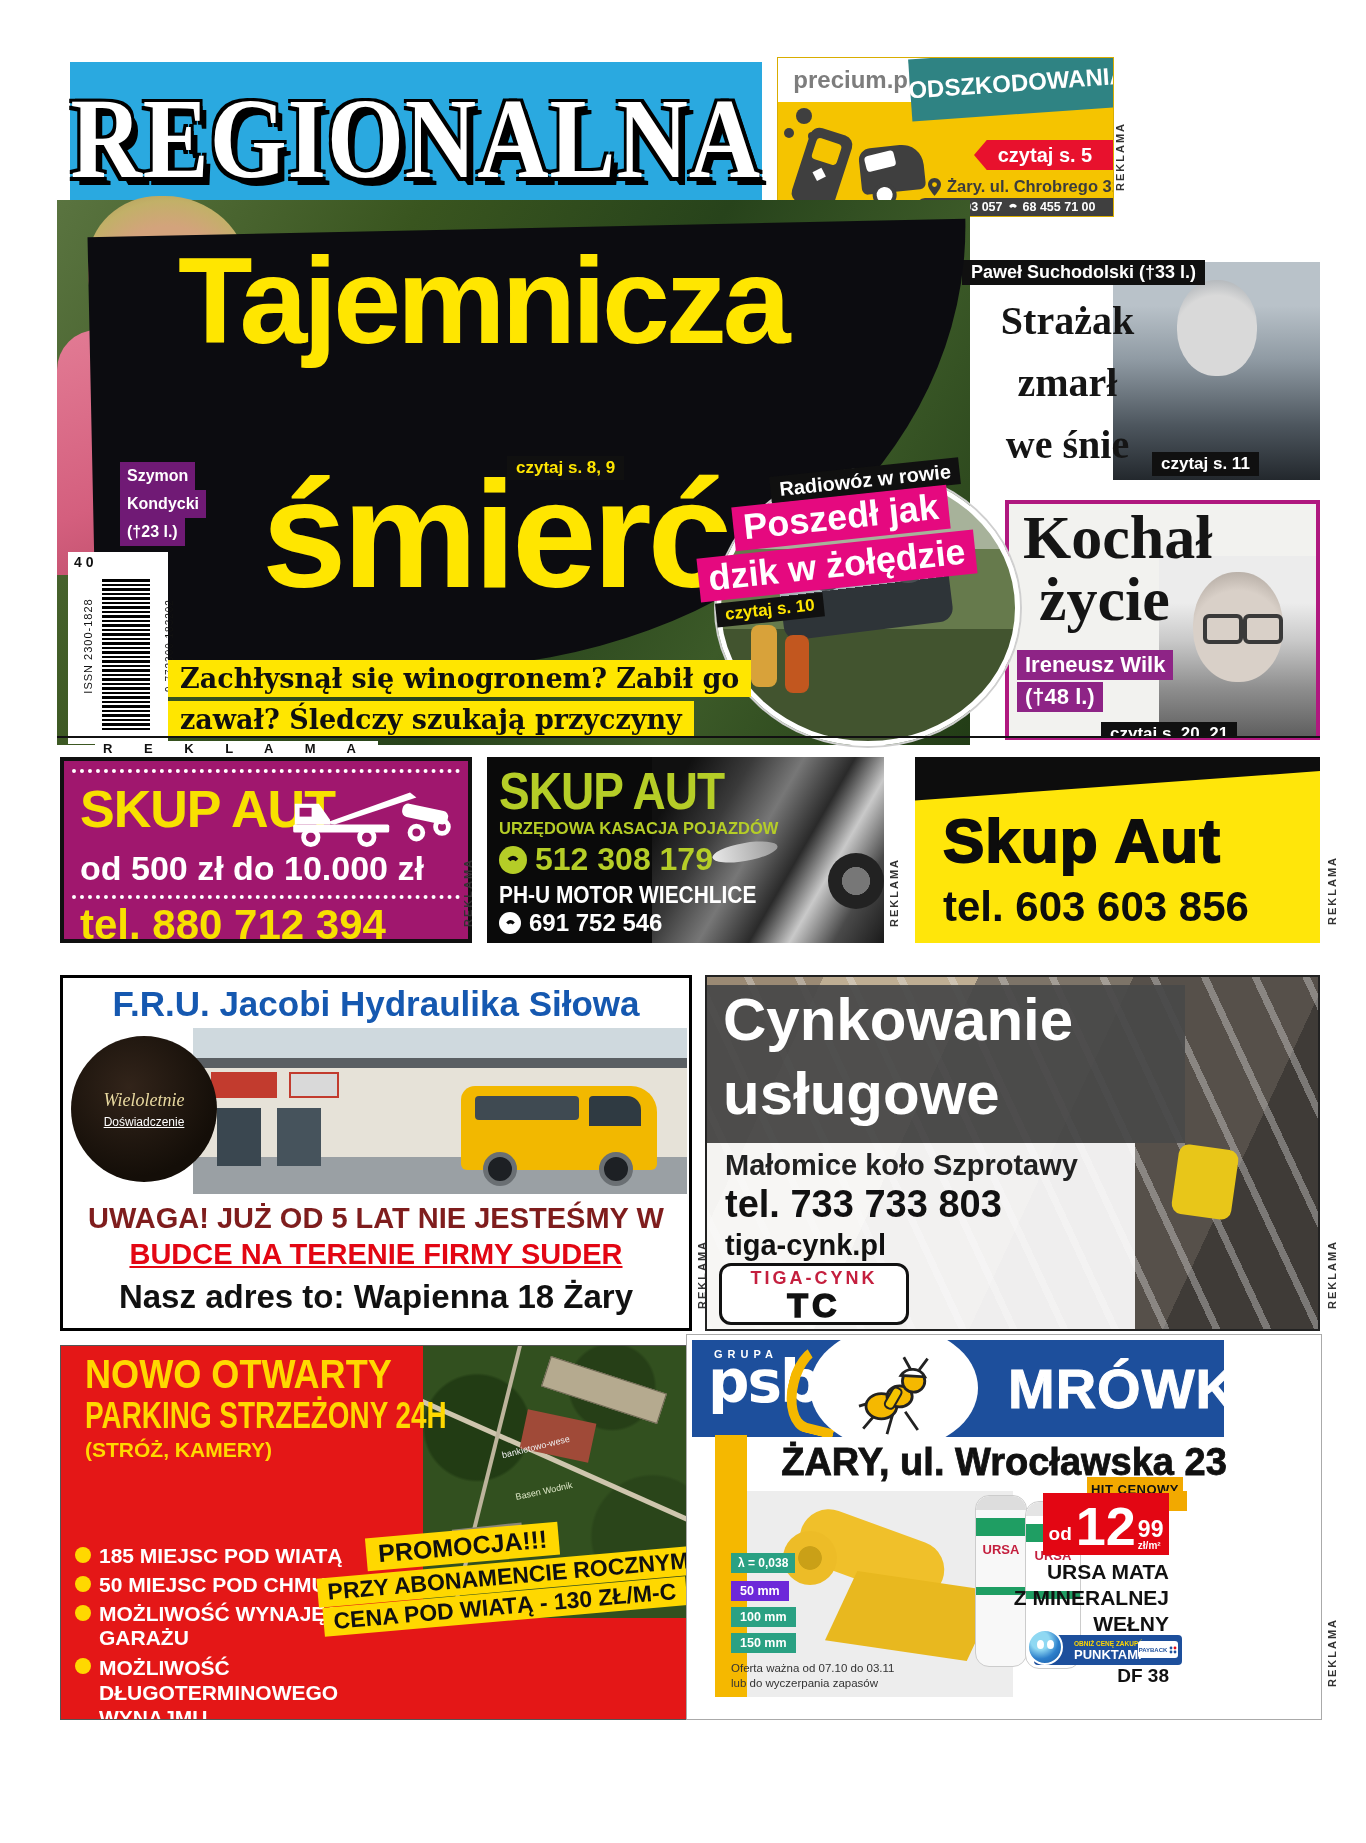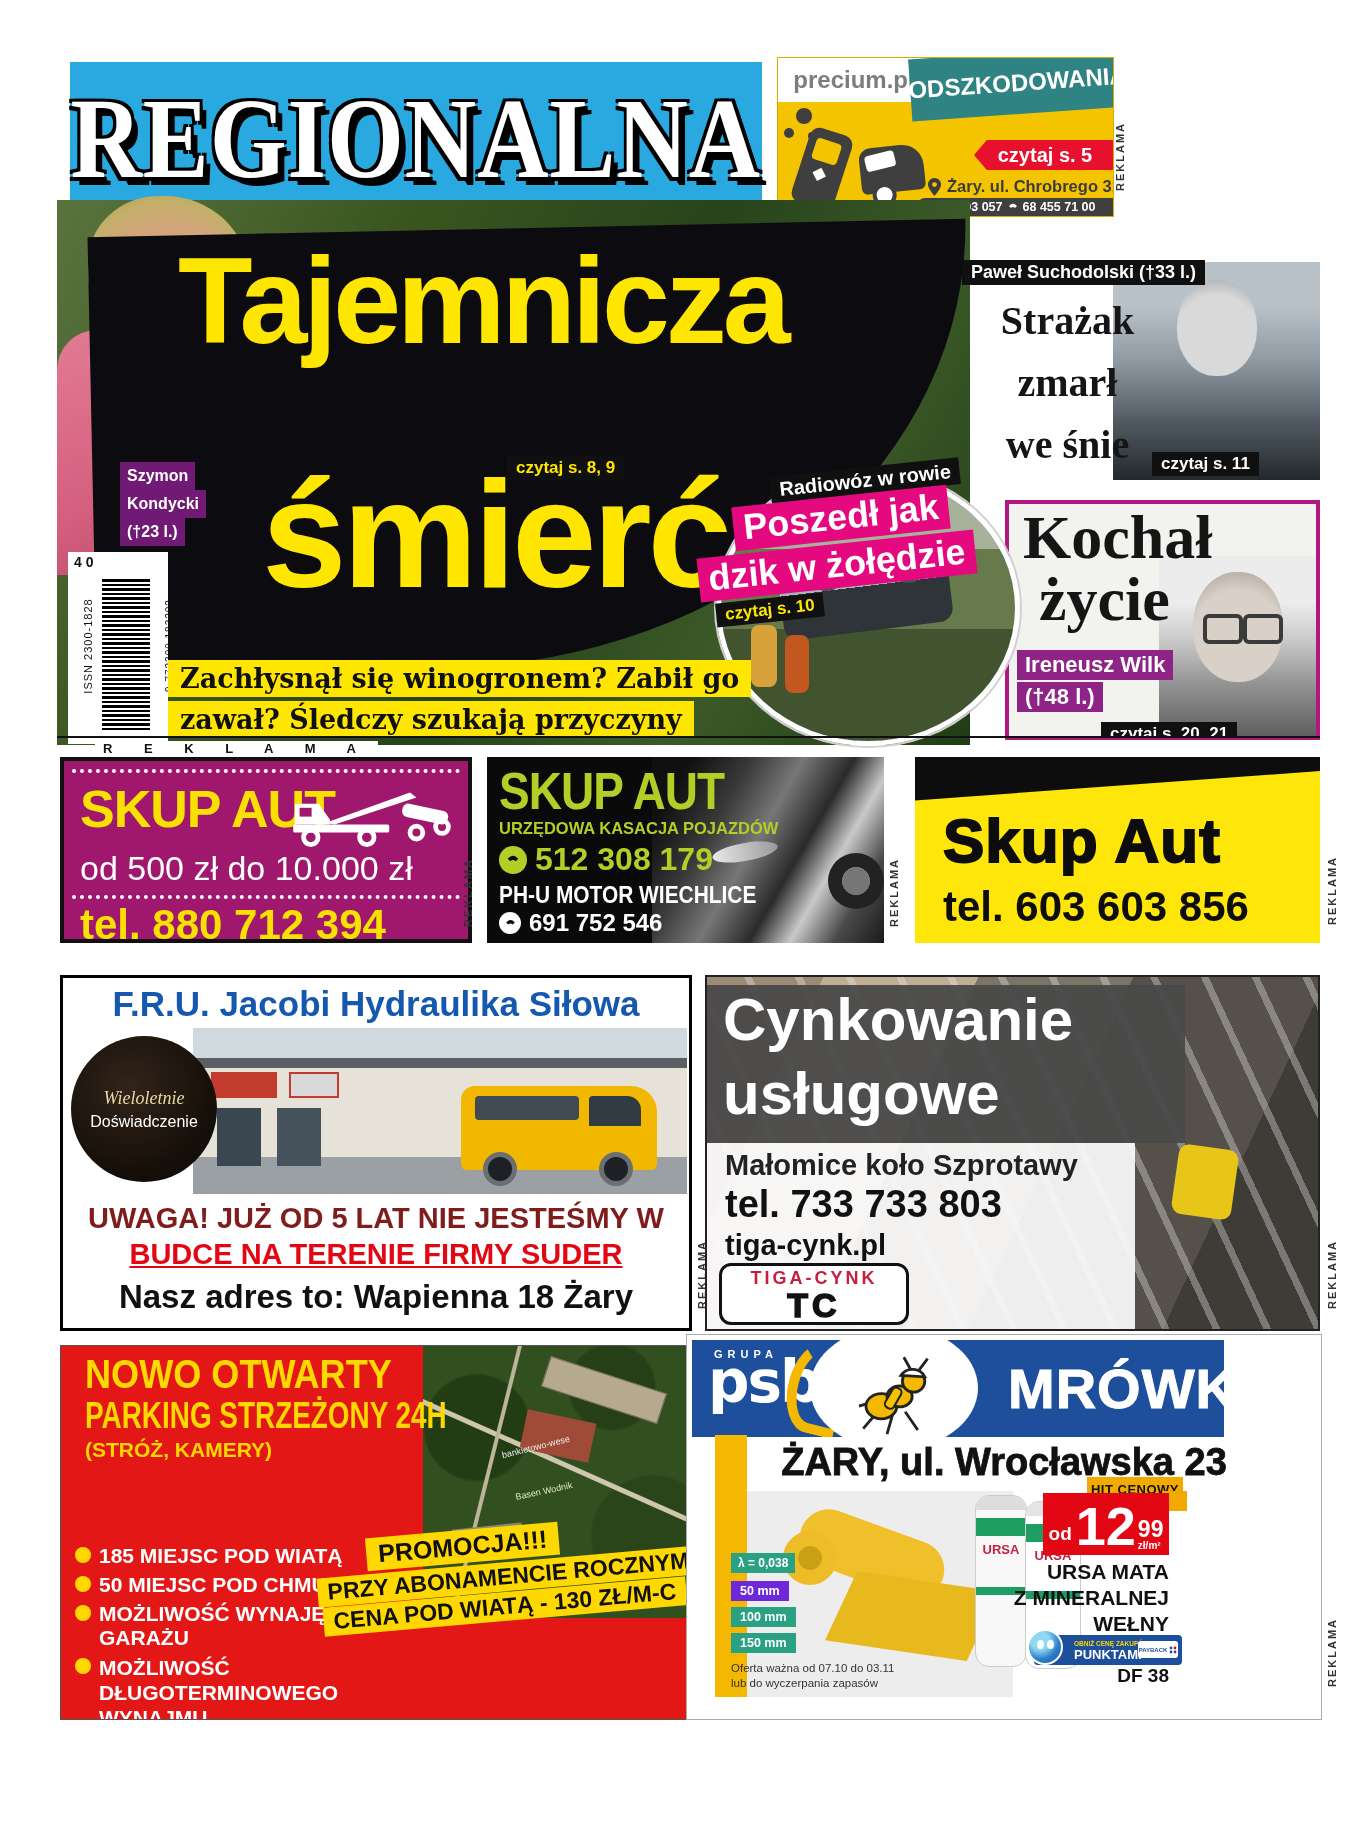--- a/index.html
+++ b/index.html
@@ -163,21 +163,21 @@
         </g>
         <rect x="12" y="31" width="15" height="11" fill="#a0176e"></rect>
         <g fill="none" stroke="#fff" stroke-width="6">
           <circle cx="26" cy="68" r="9"></circle>
             <circle cx="96" cy="68" r="9"></circle>
           <circle cx="158" cy="62" r="8"></circle>
             <circle cx="190" cy="55" r="8"></circle>
         </g>
       </svg>
     </div>
-    <div class="abs nowrap" style="left:16px;top:88px;font-size:34px;font-weight:normal;color:#fff;">od 500 zł do 10.000 zł</div>
+    <div class="abs nowrap" style="left:16px;top:88px;font-size:34px;font-weight:bold;color:#fff;">od 500 zł do 10.000 zł</div>
     <div class="dotline abs" style="left:8px;top:134px;width:388px;"></div>
     <div class="abs nowrap" style="left:16px;top:140px;font-size:42px;font-weight:bold;color:#f8e000;">tel. 880 712 394</div>
   </div>
   <div class="vrek" style="left:462px;top:858px;">REKLAMA</div>
 
   <div class="abs" style="left:487px;top:757px;width:397px;height:186px;background:#0a0a0a;overflow:hidden;">
     <div class="abs" style="left:165px;top:0;width:232px;height:186px;background:linear-gradient(120deg,#101010 0 12%,#3a3a3a 30%,#777 45%,#2a2a2a 60%,#c9c9c9 72%,#4a4a4a 85%,#1a1a1a);">
       <div class="abs" style="left:60px;top:86px;width:66px;height:18px;background:linear-gradient(90deg,#e8e8e8,#9a9a9a);border-radius:50% 50% 50% 50%;transform:rotate(-10deg);"></div>
       <div class="abs" style="left:176px;top:96px;width:56px;height:56px;border-radius:50%;background:radial-gradient(circle,#777 0 35%,#222 36% 70%,#444);"></div>
     </div>
@@ -220,21 +220,21 @@
       <div class="abs" style="left:84px;top:80px;width:44px;height:58px;background:#46535c;"></div>
       <div class="abs" style="left:268px;top:58px;width:196px;height:84px;background:#f2b800;border-radius:14px 26px 6px 6px;">
         <div class="abs" style="left:128px;top:10px;width:52px;height:30px;background:#2f3a42;border-radius:4px 14px 0 0;"></div>
         <div class="abs" style="left:14px;top:10px;width:104px;height:24px;background:#3f4a52;border-radius:4px;"></div>
         <div class="abs" style="left:22px;top:66px;width:34px;height:34px;border-radius:50%;background:#1d2024;border:5px solid #6a6f73;box-sizing:border-box;"></div>
         <div class="abs" style="left:138px;top:66px;width:34px;height:34px;border-radius:50%;background:#1d2024;border:5px solid #6a6f73;box-sizing:border-box;"></div>
       </div>
     </div>
     <div class="abs" style="left:8px;top:58px;width:146px;height:146px;border-radius:50%;background:radial-gradient(circle at 40% 35%,#32241a,#140e08 70%);display:flex;flex-direction:column;align-items:center;justify-content:center;gap:4px;">
       <span class="serif" style="font-style:italic;color:#e8d9a0;font-size:18px;">Wieloletnie</span>
-      <span style="color:#fff;font-size:16px;">Doświadczenie</span>
+      <span style="color:#fff;font-size:12px;text-decoration:underline;">Doświadczenie</span>
     </div>
     <div class="abs ctr nowrap" style="left:0;top:224px;width:626px;font-size:29px;font-weight:bold;color:#7f1d1d;">UWAGA!  JUŻ OD 5 LAT NIE JESTEŚMY W</div>
     <div class="abs ctr nowrap" style="left:0;top:260px;width:626px;font-size:29px;font-weight:bold;color:#e30613;text-decoration:underline;">BUDCE NA TERENIE FIRMY SUDER</div>
     <div class="abs ctr nowrap" style="left:0;top:300px;width:626px;font-size:33px;font-weight:bold;color:#111;">Nasz adres to: Wapienna 18 Żary</div>
   </div>
   <div class="vrek" style="left:696px;top:1240px;">REKLAMA</div>
 
   <div class="abs" style="left:705px;top:975px;width:615px;height:356px;border:2px solid #222;box-sizing:border-box;overflow:hidden;
               background:linear-gradient(115deg,#9b8a74 0 15%,#bfae93 15% 35%,#7d7468 35% 55%,#56504a 55% 80%,#3f3b37 80%);">
     <div class="abs" style="left:0;top:0;width:615px;height:356px;background:repeating-linear-gradient(65deg,rgba(235,235,235,.35) 0 7px,rgba(0,0,0,0) 7px 46px);"></div>

